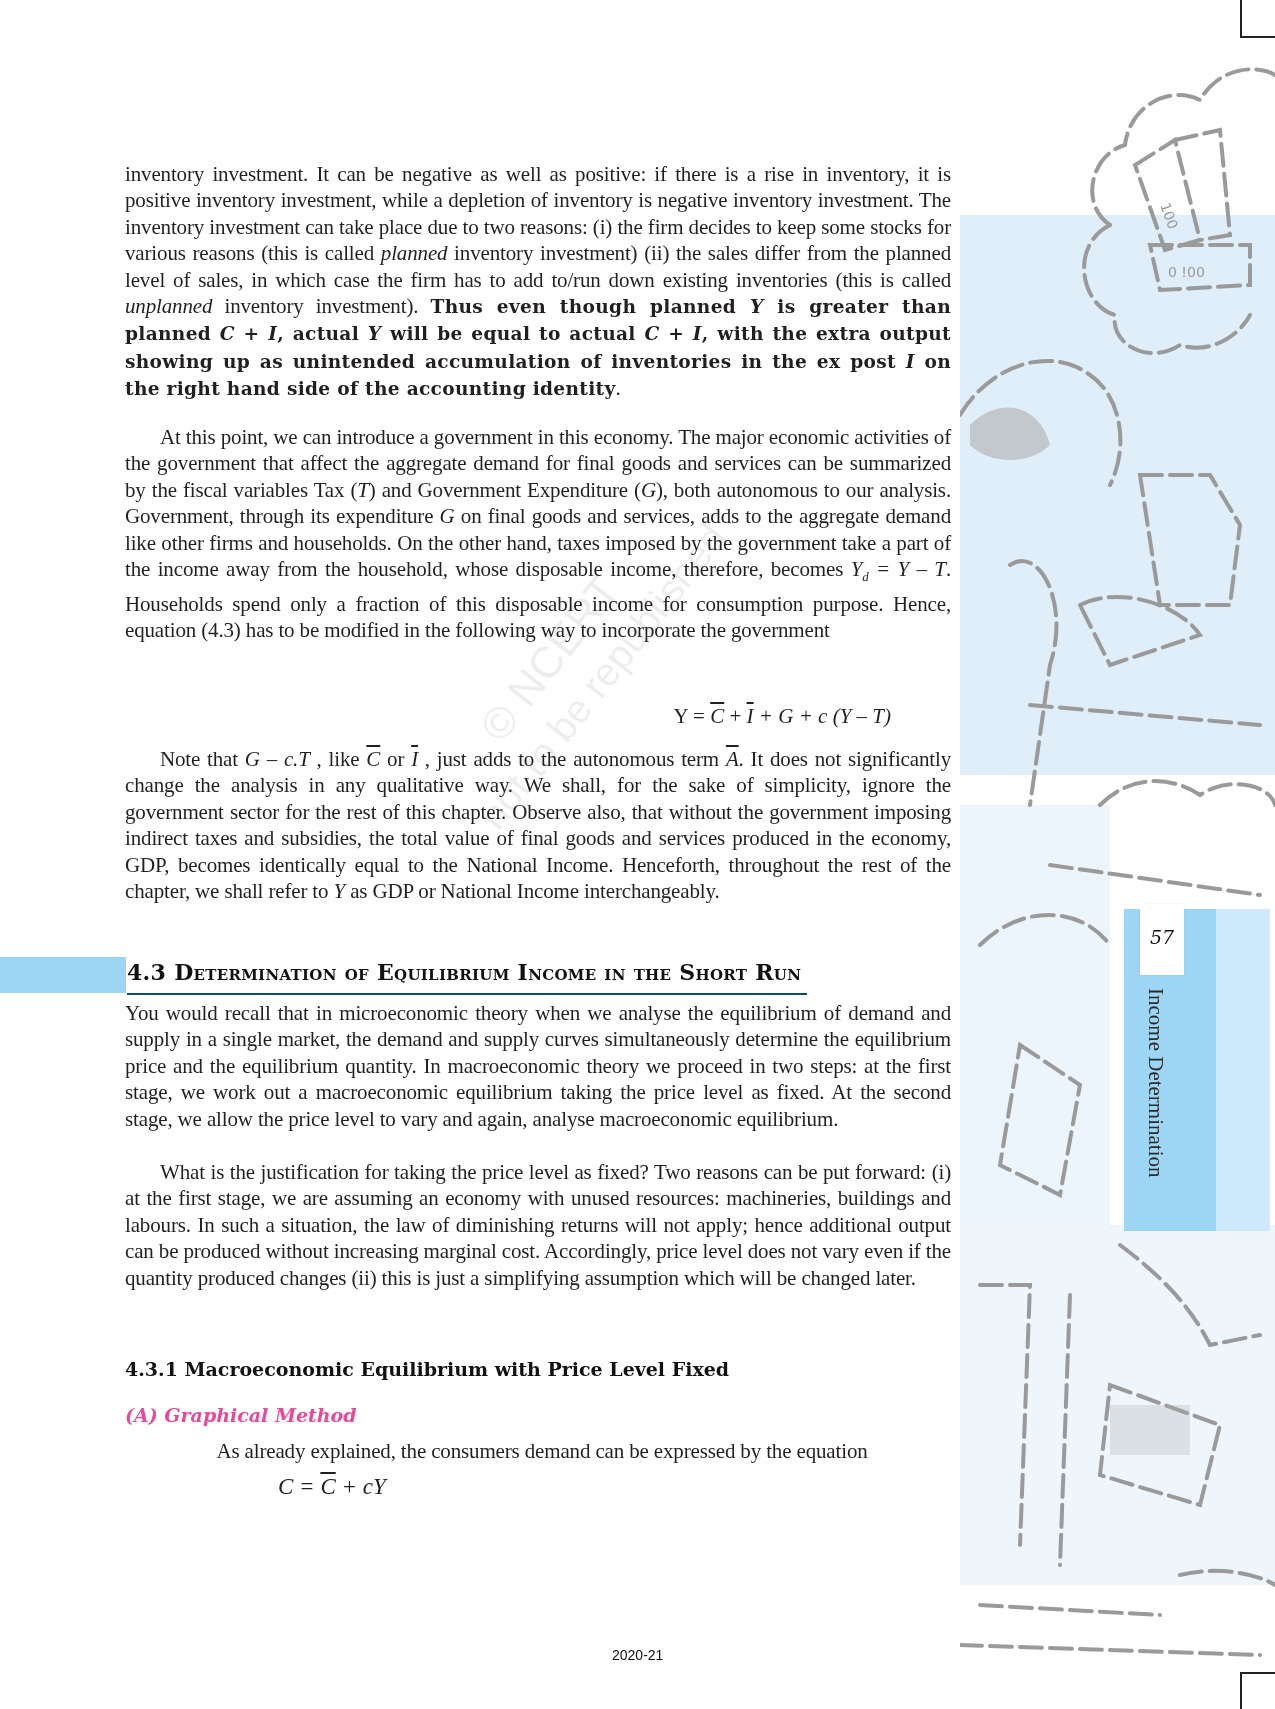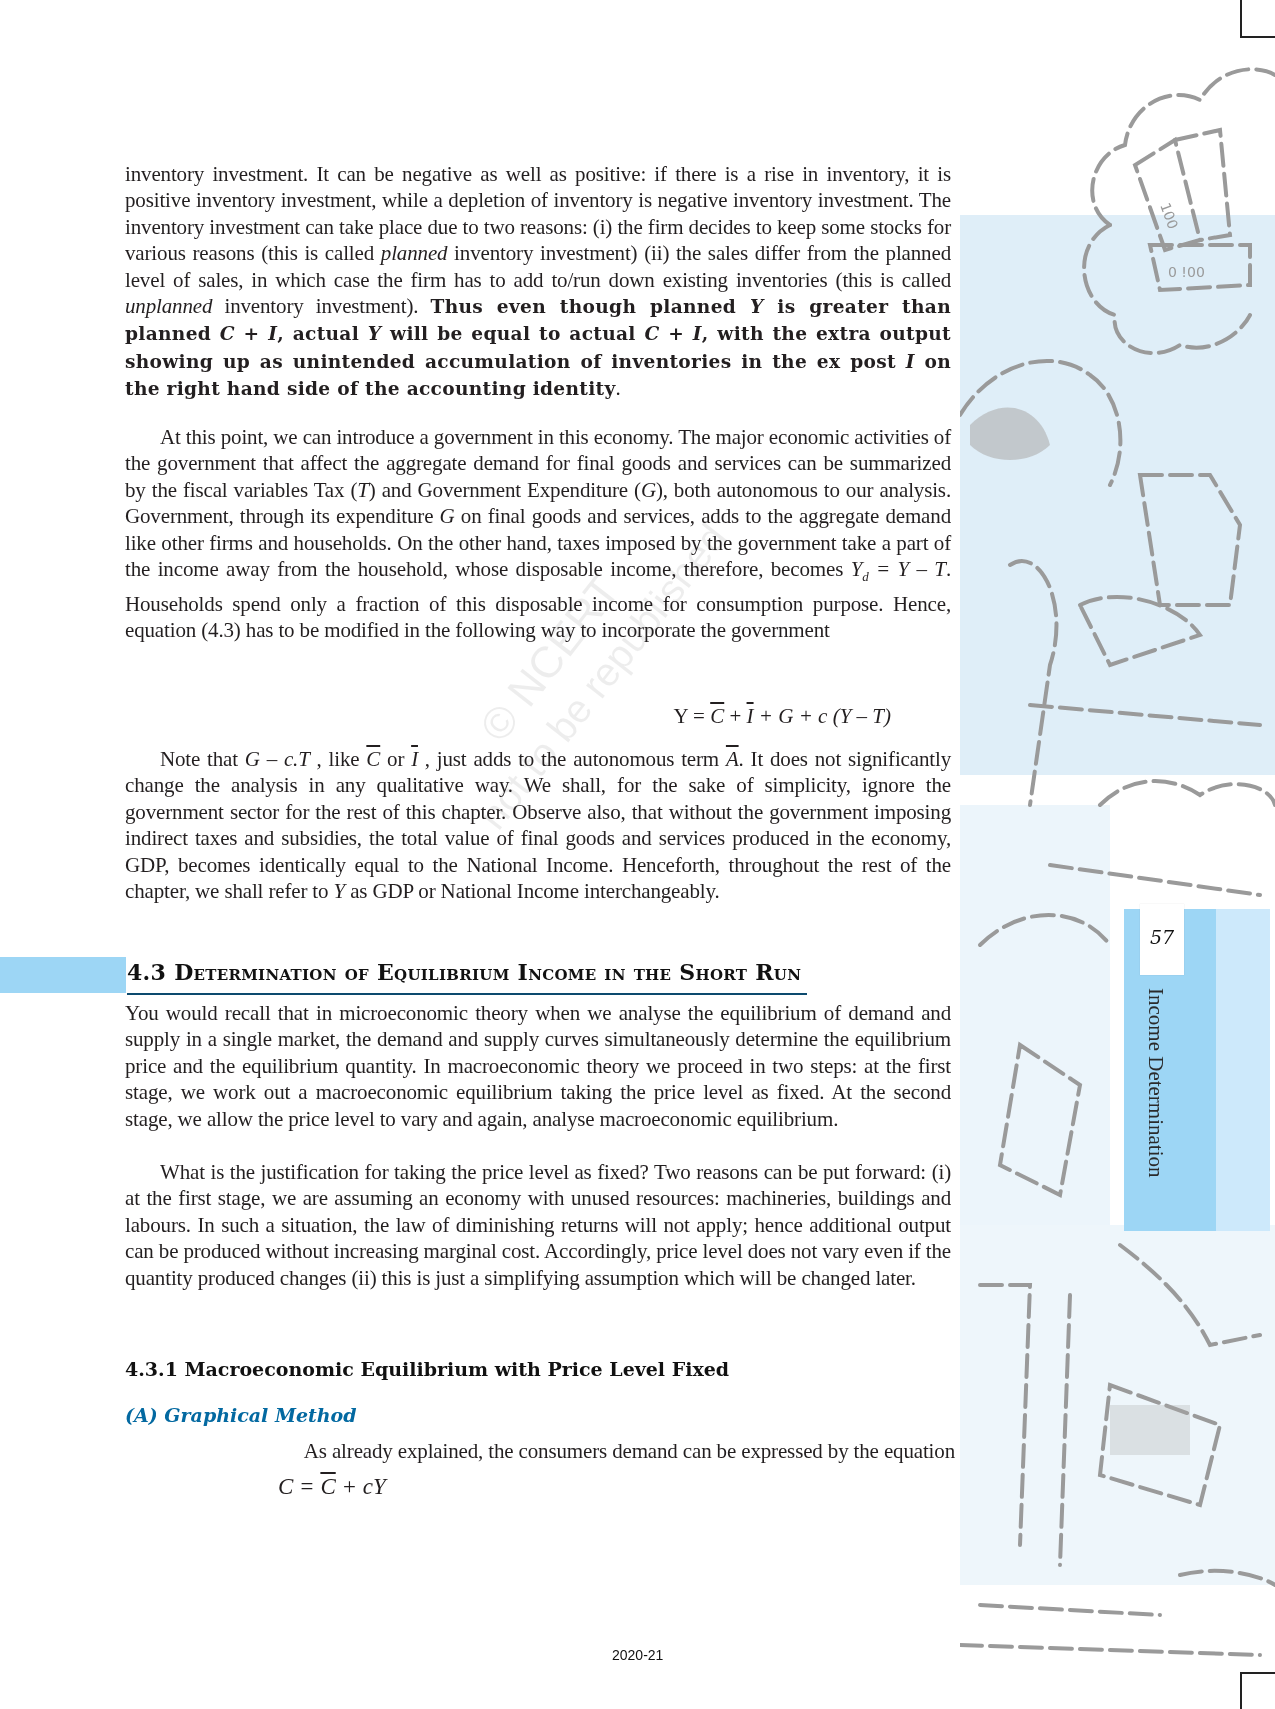--- a/index.html
+++ b/index.html
@@ -34,21 +34,21 @@
     .b { font-weight: bold; font-family: "DejaVu Serif", serif; font-size: 18.6px; letter-spacing: 0.3px; margin-top: 26px; }
     i { font-style: italic; }
     .eq { font-size: 21px; font-style: normal; }
     .ovl { text-decoration: overline; font-style: italic; }
     sub { font-size: 13px; }
 
     .sec-bar { position: absolute; left: 0; top: 957px; width: 126px; height: 36px; background: #9dd6f5; }
     .sec-head { position: absolute; left: 127px; top: 955px; width: 680px; height: 38px; border-bottom: 2px solid #0c4a6e;
       font-family: "DejaVu Serif", serif; font-weight: bold; font-size: 22px; line-height: 34px; color: #111; font-variant: small-caps; letter-spacing: 0.3px; }
     .subsec { font-family: "DejaVu Serif", serif; font-weight: bold; font-size: 19px; color: #111; }
-    .subsub { font-family: "DejaVu Serif", serif; font-weight: bold; font-style: italic; font-size: 19px; color: #0369a1; }
+    .subsub { font-family: "DejaVu Serif", serif; font-weight: bold; font-style: italic; font-size: 19px; color: #ec4899; }
     .footer { position: absolute; left: 612px; top: 1647px; font-family: "Liberation Sans", sans-serif; font-size: 14px; color: #111; }
 
     .watermark { position: absolute; left: 470px; top: 720px; transform: rotate(-52deg); transform-origin: left top;
       font-family: "Liberation Sans", sans-serif; font-size: 44px; color: rgba(0,0,0,0.07); white-space: nowrap; pointer-events: none; }
     .watermark2 { position: absolute; left: 470px; top: 810px; transform: rotate(-52deg); transform-origin: left top;
       font-family: "Liberation Sans", sans-serif; font-size: 40px; color: rgba(0,0,0,0.07); white-space: nowrap; pointer-events: none; }
   </style>
 </head>
 <body>
 
@@ -141,20 +141,20 @@
 
 <div class="col" style="top:1358px;">
   <span class="subsec">4.3.1 Macroeconomic Equilibrium with Price Level Fixed</span>
 </div>
 
 <div class="col" style="top:1404px;">
   <span class="subsub">(A) Graphical Method</span>
 </div>
 
 <div class="col" style="top:1438px; left:129px;">
-  <p class="txt" style="text-align:right;">As already explained, the consumers demand can be expressed by the equation</p>
+  <p class="txt" style="text-align:center;">As already explained, the consumers demand can be expressed by the equation</p>
 </div>
 
 <div class="col" style="top:1474px; left:278px; width:300px;">
   <span class="eq" style="font-size:23px;"><i>C = </i><span class="ovl">C</span><i> + cY</i></span>
 </div>
 
 <div class="footer">2020-21</div>
 
 </body></html>

